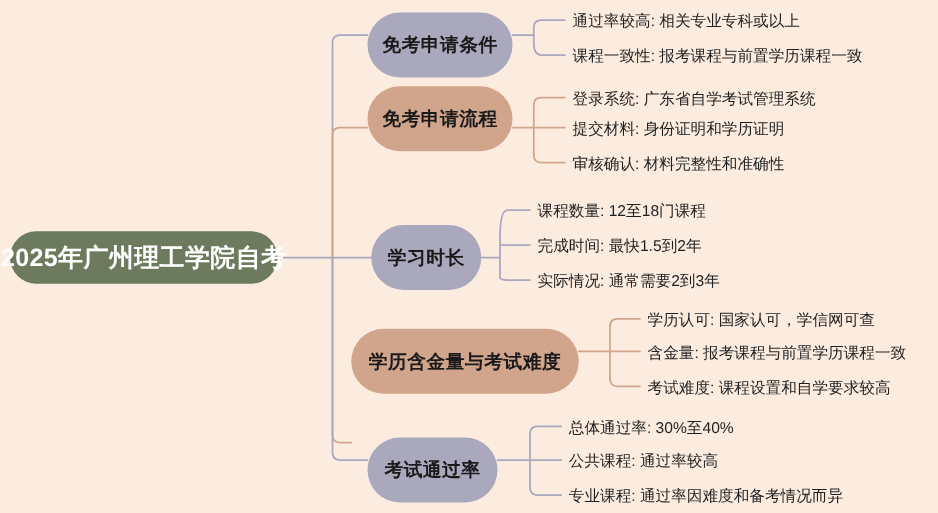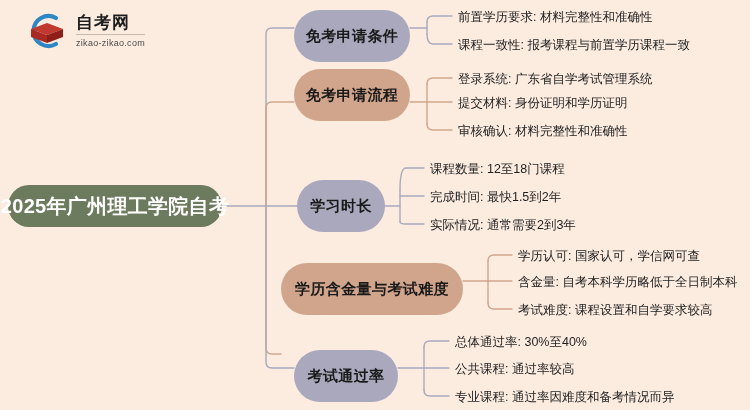--- a/index.html
+++ b/index.html
@@ -104,34 +104,20 @@
     white-space: nowrap;
     line-height: 16px;
     font-weight: normal;
   }
 </style>
 </head>
 <body>
 
 <div id="mindmap-root">
 
-  <div id="logo">
-    <div id="logo-mark">
-      <svg width="42" height="42" viewBox="0 0 42 42">
-        <path d="M30 8 A15 15 0 1 0 30 34" fill="none" stroke="#2f86c5" stroke-width="4.2" stroke-linecap="round"></path>
-        <path d="M21 13 L37 19 L21 25 L5 19 Z" fill="#c0392f"></path>
-        <path d="M21 25 L37 19 L37 27 L21 33 Z" fill="#8e1f18"></path>
-        <path d="M21 25 L5 19 L5 27 L21 33 Z" fill="#a82a22"></path>
-      </svg>
-    </div>
-    <div id="logo-text-wrap">
-      <div id="logo-title">自考网</div>
-      <div id="logo-sub">zikao-zikao.com</div>
-    </div>
-  </div>
 
   <svg id="connectors" viewBox="0 0 750 410">
     <g fill="none" stroke-width="1.4" stroke-linecap="round" stroke-linejoin="round">
 
       <path d="M222 206 L266 206" stroke="#a9a8bd"></path>
 
       <path d="M266 206 L266 34 Q266 28 272 28 L294 28" stroke="#a9a8bd"></path>
       <path d="M266 206 L266 108 Q266 102 272 102 L294 102" stroke="#d1a58c"></path>
       <path d="M266 206 L297 206" stroke="#a9a8bd"></path>
       <path d="M266 206 L266 348 Q266 354 272 354 L281 354" stroke="#d1a58c"></path>
@@ -181,32 +167,32 @@
   <div class="node branch-node branch-tan" id="branch-node-3">
     <span>学历含金量与考试难度</span>
   </div>
   <div class="node branch-node branch-lav" id="branch-node-2">
     <span>学习时长</span>
   </div>
   <div class="node branch-node branch-lav" id="branch-node-4">
     <span>考试通过率</span>
   </div>
 
-  <div class="leaf" style="left:458px; top:9px;">前置学历要求: 材料完整性和准确性</div>
+  <div class="leaf" style="left:458px; top:9px;">通过率较高: 相关专业专科或以上</div>
   <div class="leaf" style="left:458px; top:37px;">课程一致性: 报考课程与前置学历课程一致</div>
 
   <div class="leaf" style="left:458px; top:71px;">登录系统: 广东省自学考试管理系统</div>
   <div class="leaf" style="left:458px; top:95px;">提交材料: 身份证明和学历证明</div>
   <div class="leaf" style="left:458px; top:123px;">审核确认: 材料完整性和准确性</div>
 
   <div class="leaf" style="left:430px; top:161px;">课程数量: 12至18门课程</div>
   <div class="leaf" style="left:430px; top:189px;">完成时间: 最快1.5到2年</div>
   <div class="leaf" style="left:430px; top:217px;">实际情况: 通常需要2到3年</div>
 
   <div class="leaf" style="left:518px; top:248px;">学历认可: 国家认可，学信网可查</div>
-  <div class="leaf" style="left:518px; top:274px;">含金量: 自考本科学历略低于全日制本科</div>
+  <div class="leaf" style="left:518px; top:274px;">含金量: 报考课程与前置学历课程一致</div>
   <div class="leaf" style="left:518px; top:302px;">考试难度: 课程设置和自学要求较高</div>
 
   <div class="leaf" style="left:455px; top:334px;">总体通过率: 30%至40%</div>
   <div class="leaf" style="left:455px; top:389px;">专业课程: 通过率因难度和备考情况而异</div>
   <div class="leaf" style="left:455px; top:361px;">公共课程: 通过率较高</div>
 
 </div>
 
 </body></html>

